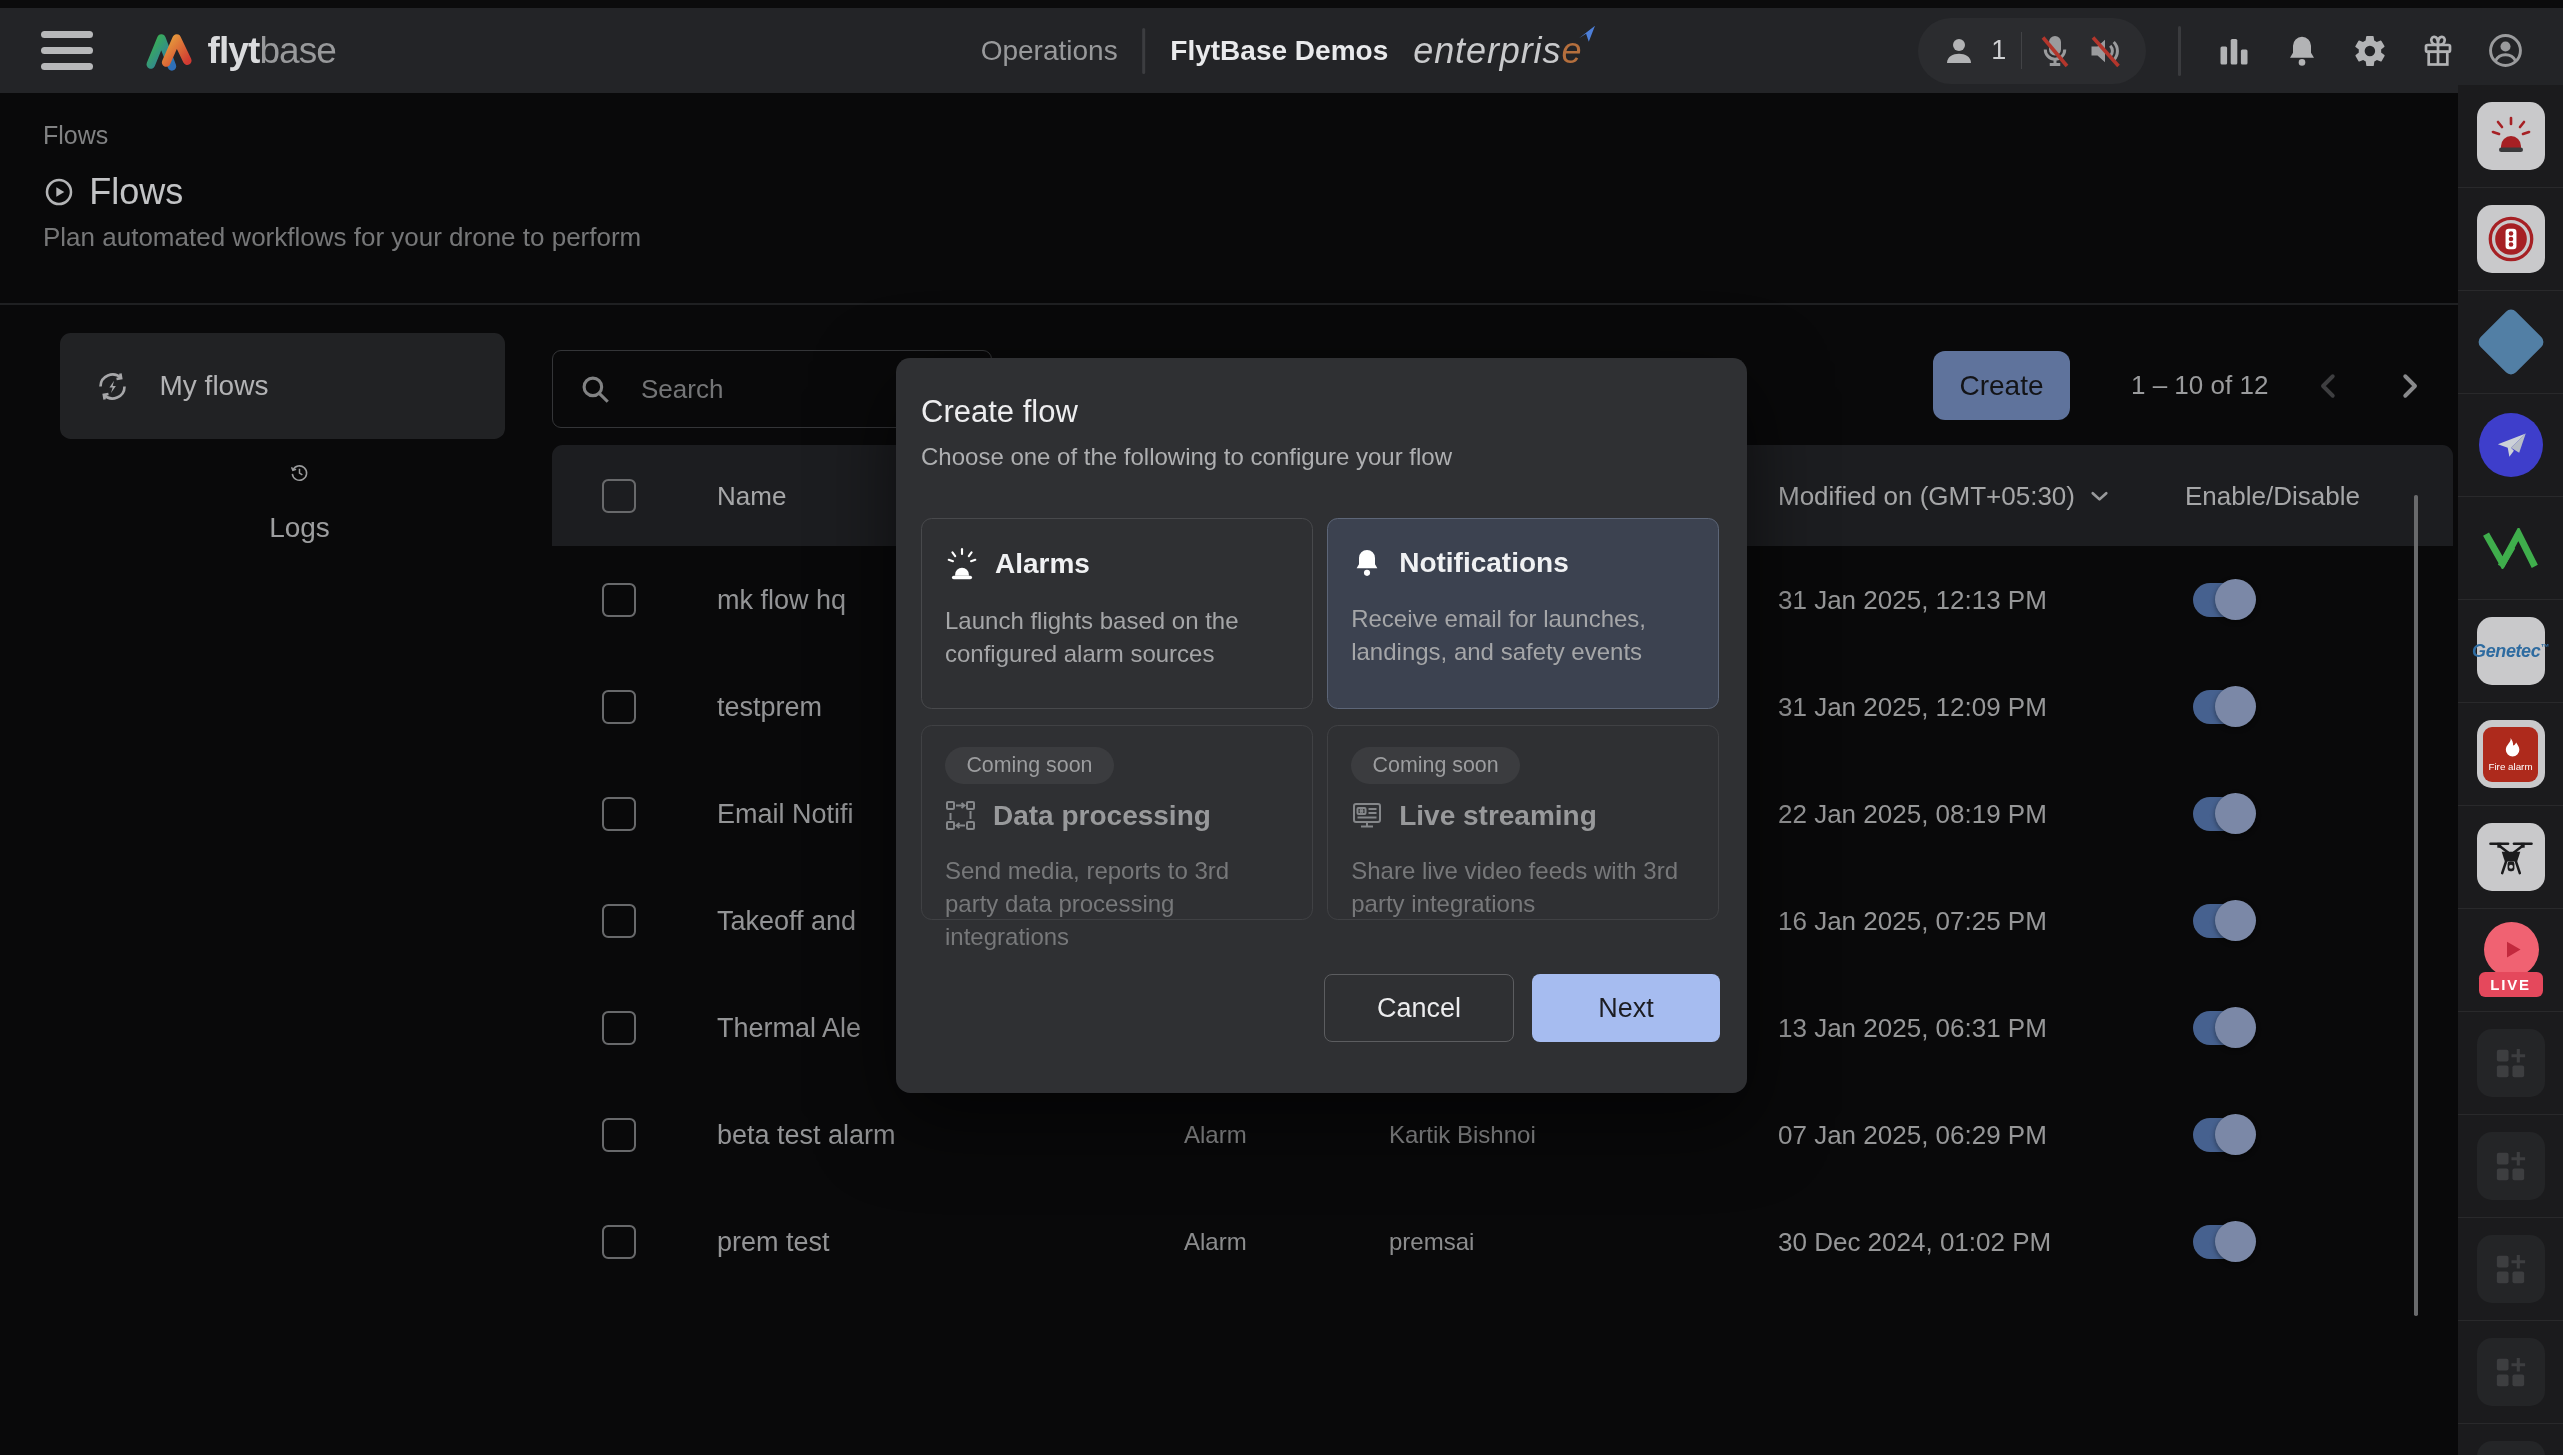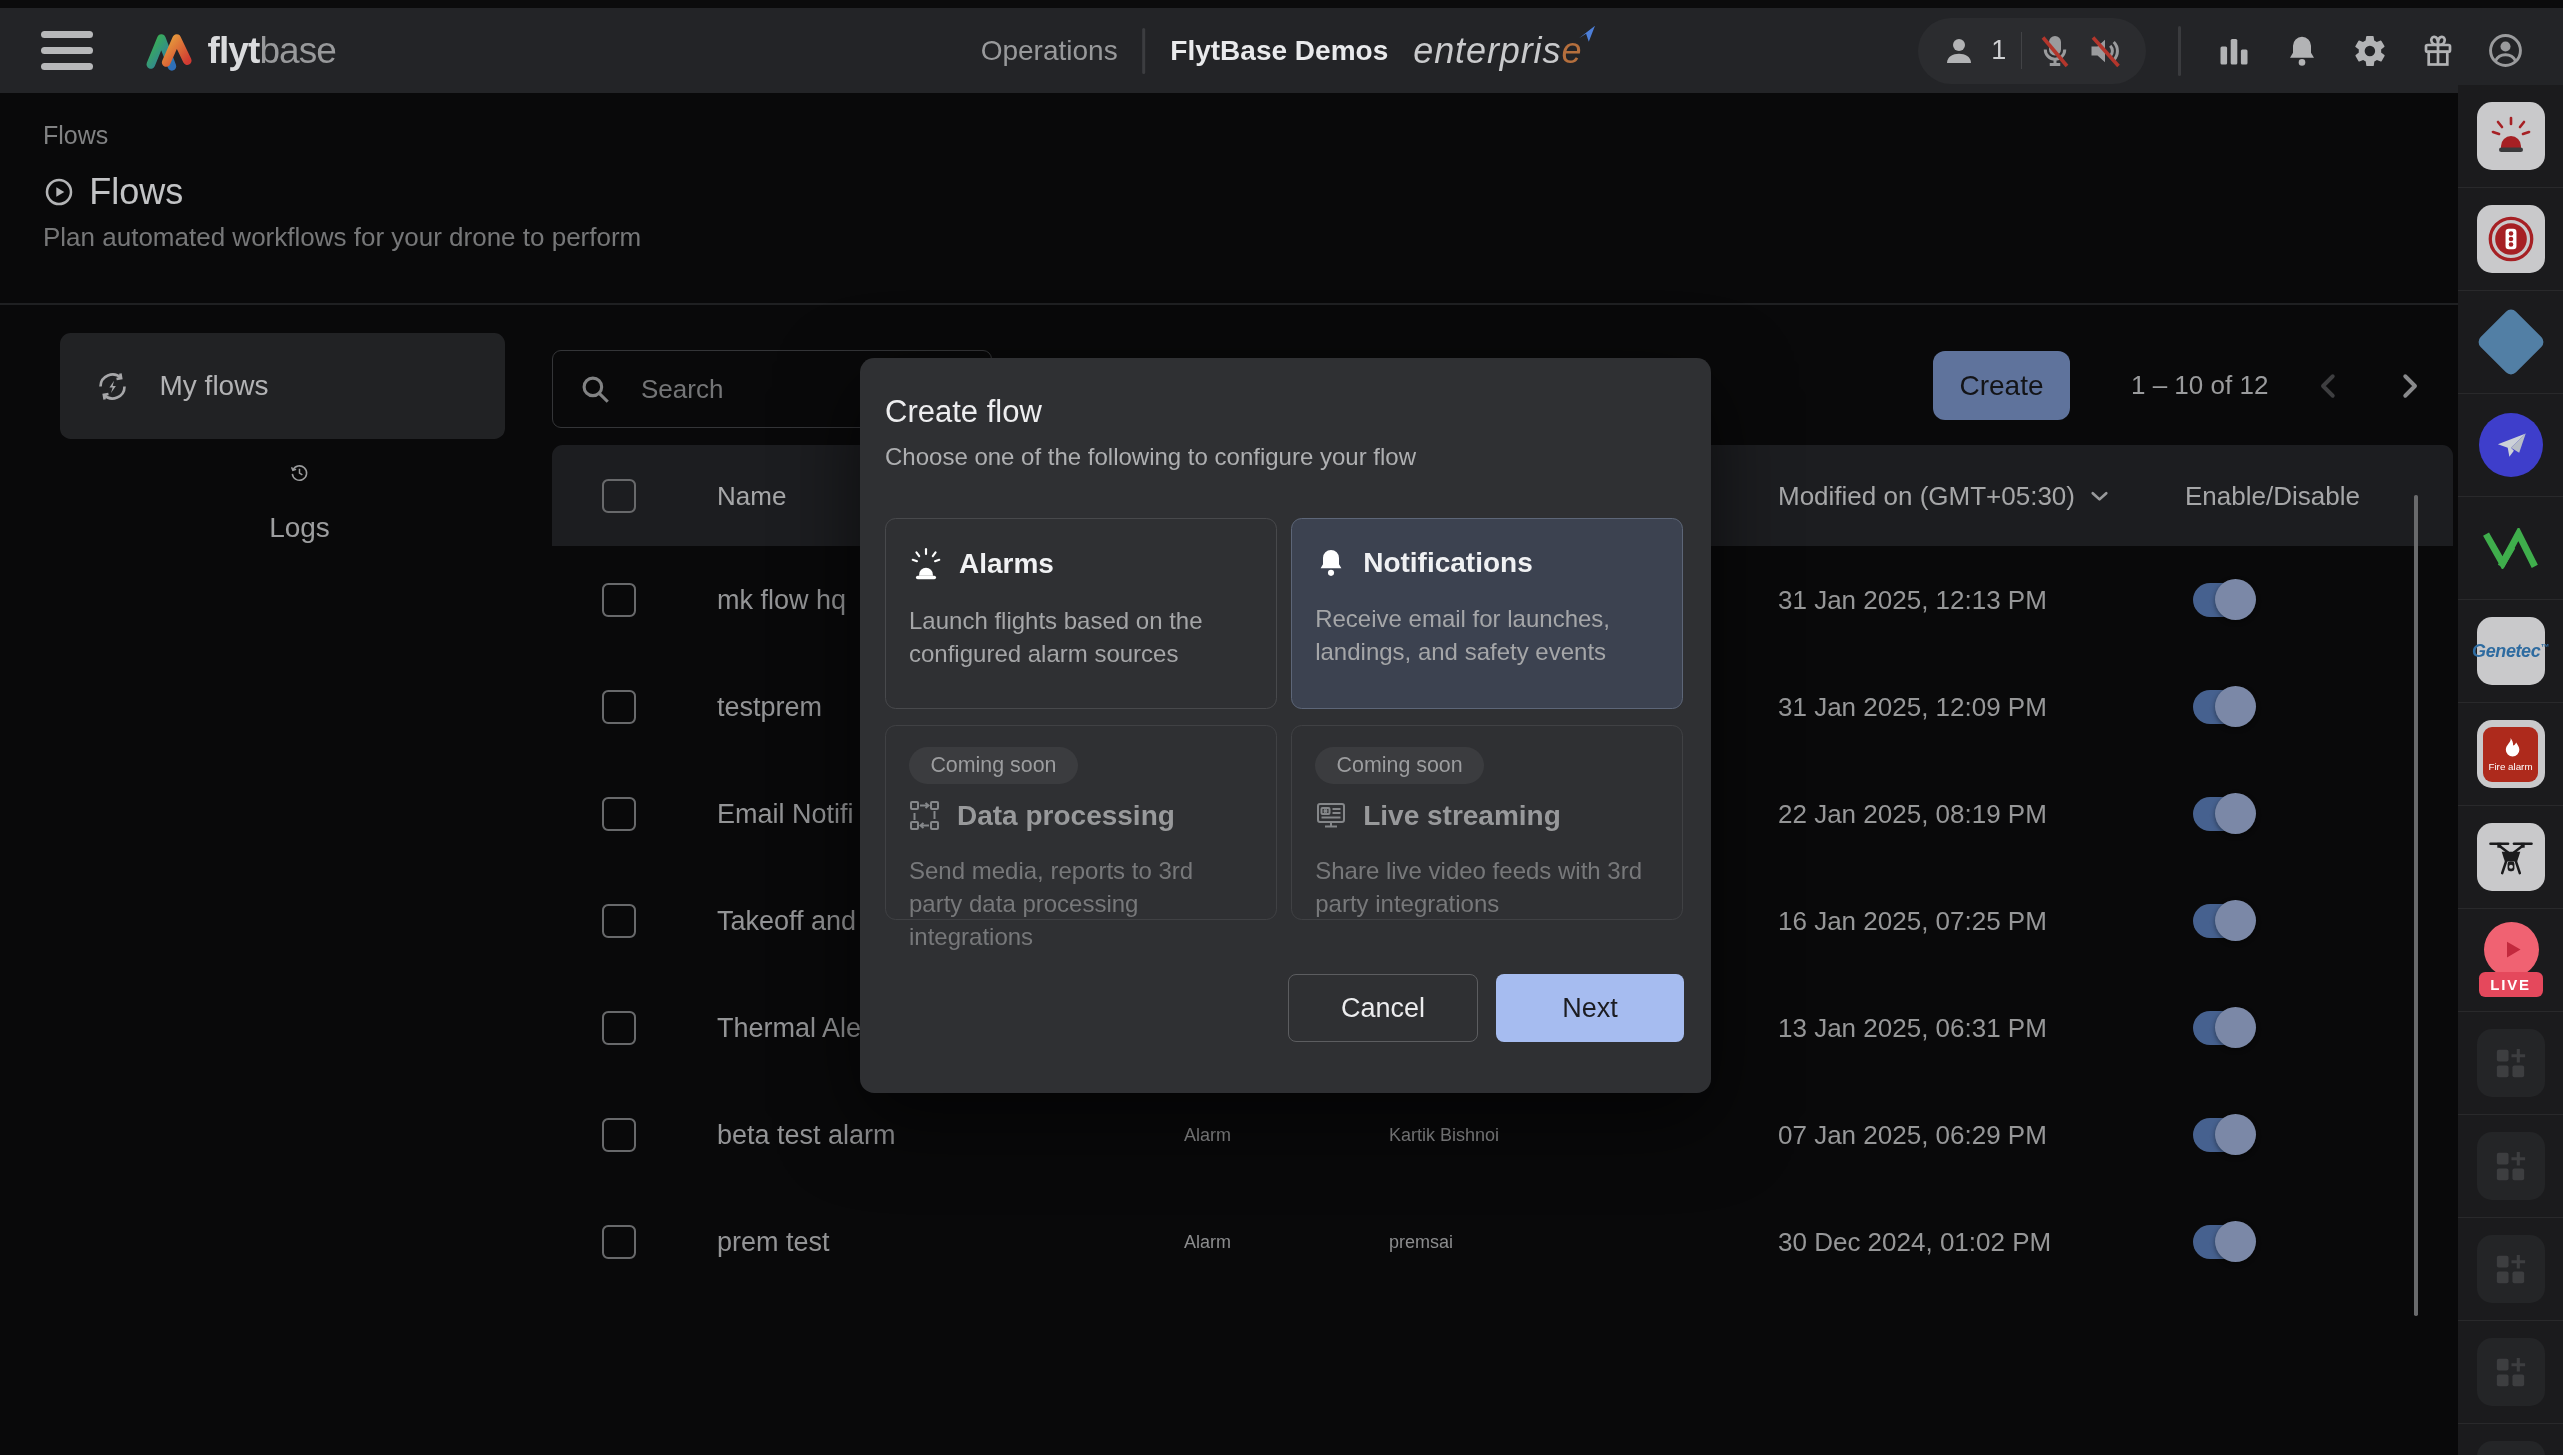--- a/index.html
+++ b/index.html
@@ -59,29 +59,29 @@
   .cb{position:absolute;left:50px;top:50%;transform:translateY(-50%);width:30px;height:30px;border:2.7px solid #7d7e80;border-radius:6.2px;cursor:pointer;}
   .col{position:absolute;top:50%;transform:translateY(-50%);white-space:nowrap;}
   .c-name{left:165px;}
   .c-type{left:632px;}
   .c-created{left:837px;}
   .c-date{left:1226px;}
   .c-enable{left:1633px;}
   .thead .col{color:#c6c7c9;font-size:26px;font-weight:500;}
   .thead .c-date{display:flex;align-items:center;gap:10.7px;cursor:pointer;}
   .trow .c-name{color:#b0b1b3;font-size:27px;}
-  .trow .c-type,.trow .c-created{color:#a6a7a9;font-size:18px;}
+  .trow .c-type,.trow .c-created{color:#a6a7a9;font-size:24px;}
   .trow .c-date{color:#b3b4b6;font-size:26px;}
   .toggle{position:absolute;left:1641px;top:50%;transform:translateY(-50%);width:59px;height:34px;border-radius:17px;background:#5474ab;cursor:pointer;}
   .toggle .thumb{position:absolute;right:-4.4px;top:-3.6px;width:41px;height:41px;border-radius:50%;background:#93a3c7;box-shadow:0 1.8px 5.3px rgba(0,0,0,.4);}
   .scroll-thumb{position:absolute;left:2414px;top:495px;width:3.6px;height:821px;background:#7e7f81;border-radius:1.8px;z-index:11;cursor:pointer;}
 
   
   .modal-backdrop{position:absolute;left:0;top:85px;width:2458px;height:1371px;background:rgba(0,0,0,0.16);z-index:40;}
-  .modal{position:absolute;left:860px;top:358px;width:851px;height:735px;background:#2f3033;border-radius:14.2px;box-shadow:0 27px 80px rgba(0,0,0,.6);z-index:50;box-sizing:border-box;padding:0 25px;}
+  .modal{position:absolute;left:896px;top:358px;width:851px;height:735px;background:#2f3033;border-radius:14.2px;box-shadow:0 27px 80px rgba(0,0,0,.6);z-index:50;box-sizing:border-box;padding:0 25px;}
   .modal h2{margin:0;padding-top:36px;font-size:31px;font-weight:500;color:#ededef;}
   .modal .m-sub{position:absolute;left:25px;top:465px;margin:0;font-size:24px;color:#aeafb1;}
   .m-sub{left:25px;}
   .opt-grid{position:absolute;left:25px;top:160px;display:grid;grid-template-columns:392px 392px;grid-template-rows:191px 195px;column-gap:14.2px;row-gap:16px;}
   .opt-card{border:1.8px solid #48494c;border-radius:10.7px;box-sizing:border-box;padding:21.4px 23px;position:relative;cursor:pointer;}
   .opt-card.selected{background:#3c4250;border-color:#5d6678;}
   .opt-head{display:flex;align-items:center;gap:16px;margin-top:7.1px;}
   .opt-title{font-size:28px;font-weight:600;color:#f0f1f3;}
   .opt-desc{margin:23px 0 0 0;font-size:24px;line-height:33px;color:#a5a6a8;max-width:313px;}
   .opt-card.disabled{border-color:#404144;cursor:default;}

